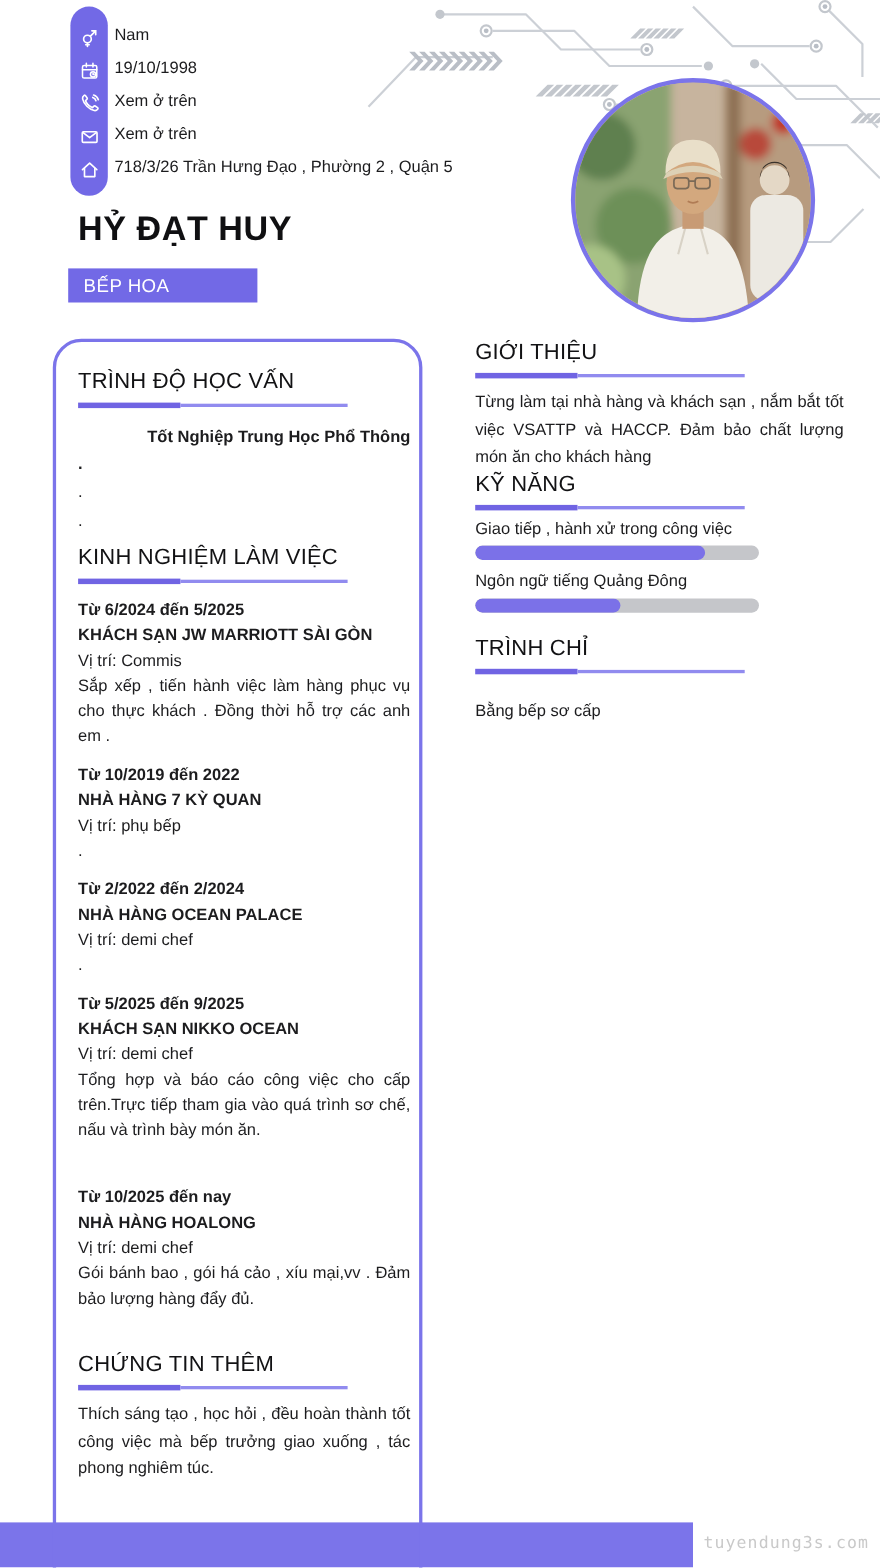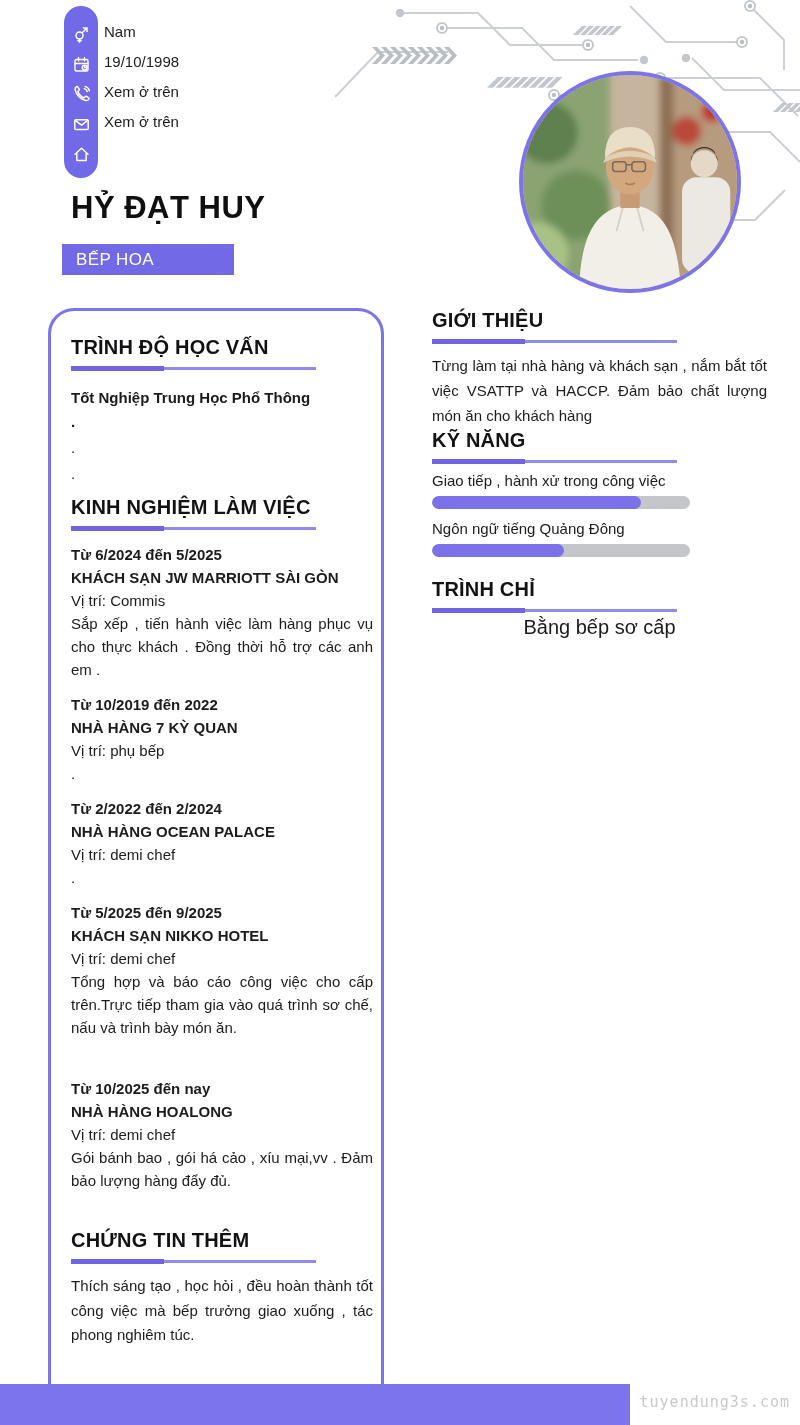--- a/index.html
+++ b/index.html
@@ -26,29 +26,29 @@
   .header-name{position:absolute;left:71px;top:190px;font-size:31px;font-weight:800;
                letter-spacing:.5px;color:#101012;z-index:2;}
   .job-badge{position:absolute;left:62px;top:244px;width:172px;height:31px;background:var(--accent);
              color:#fff;font-size:17px;line-height:31px;padding-left:14px;letter-spacing:.4px;z-index:2;}
 
   
   .photo-wrap{position:absolute;left:519px;top:71px;width:222px;height:222px;border-radius:50%;
               border:4px solid var(--border-purple);overflow:hidden;background:#c7b49e;z-index:3;}
 
   
-  .section-title{font-size:20px;font-weight:700;letter-spacing:.2px;color:#121214;line-height:24px;}
+  .section-title{font-size:20px;font-weight:400;letter-spacing:.2px;color:#121214;line-height:24px;}
   .title-rule{display:flex;align-items:center;width:245px;margin-top:7px;height:5px;}
   .title-rule .seg-a{width:93px;height:5px;background:var(--rule-dark);}
   .title-rule .seg-b{flex:1;height:3px;background:var(--rule-light);}
 
   
   .left-box{position:absolute;left:48px;top:308px;width:336px;height:1166px;z-index:2;
             border:3px solid var(--border-purple);border-radius:26px;padding:24px 8px 24px 20px;}
-  .edu-degree{font-weight:700;font-size:15px;margin-top:15px;line-height:23px;}
+  .edu-degree{font-weight:700;font-size:15px;margin-top:15px;line-height:23px;text-align:right;}
   .edu-dots .drow{line-height:26px;font-size:15px;}
   .edu-dots div.drow:first-of-type{font-weight:700;}
   .exp-section{margin-top:8px;}
   .jobs{margin-top:4px;}
   .jobs .job{margin-top:12px;font-size:15px;line-height:23px;}
   .jobs div.job:nth-of-type(5){margin-top:38px;}
   .job .period,.job .company{font-weight:700;}
   .job .desc{text-align:justify;}
   .more-section{margin-top:36px;}
   .more-text{margin-top:10px;font-size:15px;line-height:24.5px;text-align:justify;}
@@ -56,21 +56,21 @@
   
   .right-col{position:absolute;left:432px;top:308px;width:335px;z-index:2;}
   .about-text{margin-top:9px;font-size:15px;line-height:25px;text-align:justify;}
   .skills-section{}
   .skill{margin-top:6px;}
   .skill + .skill{margin-top:9px;}
   .skill-label{font-size:15px;line-height:21px;}
   .skill-bar{margin-top:5px;width:258px;height:13px;border-radius:7px;background:var(--bar-track);overflow:hidden;}
   .skill-fill{height:100%;border-radius:7px;background:var(--bar-fill);}
   .cert-section{margin-top:20px;}
-  .cert-item{margin-top:4px;font-size:20px;line-height:21px;text-align:center;}
+  .cert-item{margin-top:23px;font-size:15px;line-height:21px;}
 
   
   .footer-bar{position:absolute;left:0;top:1384px;width:630px;height:41px;background:var(--border-purple);z-index:1;}
   .watermark{position:absolute;right:10px;top:1393px;font-family:"DejaVu Sans Mono",monospace;
              font-size:15px;letter-spacing:1px;color:var(--watermark);z-index:2;}
 </style>
 </head>
 <body>
 
 <svg class="circuit" width="470" height="240" viewBox="0 0 470 240" fill="none">
@@ -179,20 +179,21 @@
 <div class="contact-values">
 
     <div class="crow">Nam</div>
 
     <div class="crow">19/10/1998</div>
 
     <div class="crow">Xem ở trên</div>
 
     <div class="crow">Xem ở trên</div>
 
+    <div class="crow">718/3/26 Trần Hưng Đạo , Phường 2 , Quận 5</div>
   </div>
 
 <div class="header-name">HỶ ĐẠT HUY</div>
 <div class="job-badge">BẾP HOA</div>
 
 <div class="photo-wrap">
   <svg width="214" height="214" viewBox="0 0 222 222">
     <defs>
         <filter id="blur1" x="-20%" y="-20%" width="140%" height="140%">
           <feGaussianBlur stdDeviation="4"></feGaussianBlur>
@@ -270,21 +271,21 @@
 
         <div class="job">
           <div class="period">Từ 2/2022 đến 2/2024</div>
           <div class="company">NHÀ HÀNG OCEAN PALACE</div>
           <div class="position">Vị trí: demi chef</div>
           <div class="desc">.</div>
         </div>
 
         <div class="job">
           <div class="period">Từ 5/2025 đến 9/2025</div>
-          <div class="company">KHÁCH SẠN NIKKO HOTEL</div>
+          <div class="company">KHÁCH SẠN NIKKO OCEAN</div>
           <div class="position">Vị trí: demi chef</div>
           <div class="desc">Tổng hợp và báo cáo công việc cho cấp trên.Trực tiếp tham gia vào quá trình sơ chế, nấu và trình bày món ăn.</div>
         </div>
 
         <div class="job">
           <div class="period">Từ 10/2025 đến nay</div>
           <div class="company">NHÀ HÀNG HOALONG</div>
           <div class="position">Vị trí: demi chef</div>
           <div class="desc">Gói bánh bao , gói há cảo , xíu mại,vv . Đảm bảo lượng hàng đẩy đủ.</div>
         </div>

